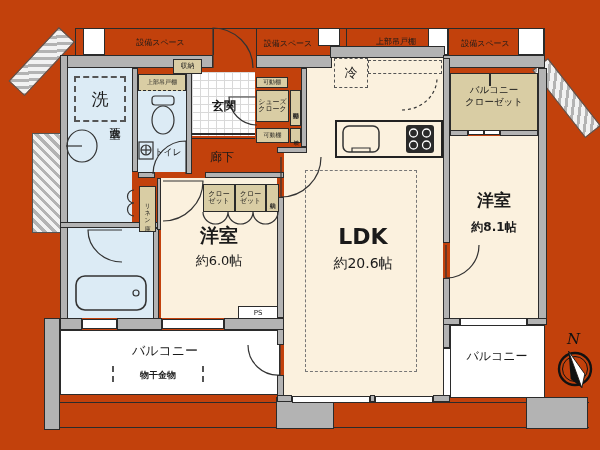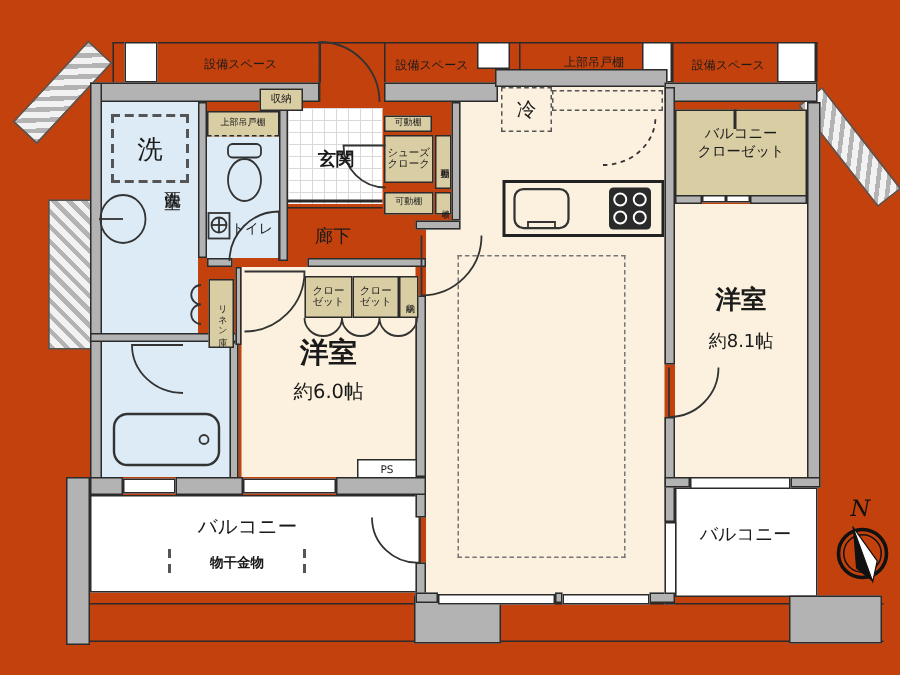--- a/index.html
+++ b/index.html
@@ -180,23 +180,27 @@
   <div class="thinline" style="left:489px;top:73px;width:2px;height:13px;z-index:5;"></div>
 
   <div class="lbl" style="left:198px;top:98px;width:52px;font-size:12px;font-weight:bold;text-align:center;">玄関</div>
   <div class="lbl" style="left:198px;top:149px;width:48px;font-size:12px;text-align:center;">廊下</div>
   <div class="lbl vtext" style="left:106px;top:118px;font-size:11px;">洗面室</div>
   <div class="lbl" style="left:151px;top:146px;width:34px;font-size:9px;text-align:center;">トイレ</div>
   <div class="lbl" style="left:163px;top:222px;width:112px;text-align:center;line-height:1.4;">
     <span style="font-size:19px;font-weight:bold;">洋室</span><br>
     <span style="font-size:13px;">約6.0帖</span>
   </div>
+  <div class="lbl" style="left:305px;top:222px;width:116px;text-align:center;line-height:1.35;">
+    <span style="font-size:22px;font-weight:bold;">LDK</span><br>
+    <span style="font-size:14px;">約20.6帖</span>
+  </div>
   <div class="lbl" style="left:452px;top:188px;width:84px;text-align:center;line-height:1.5;">
     <span style="font-size:17px;font-weight:bold;">洋室</span><br>
-    <span style="font-size:12px;">約8.1帖</span>
+    <span style="font-size:12px;font-weight:bold;">約8.1帖</span>
   </div>
   <div class="lbl" style="left:452px;top:84px;width:84px;font-size:9.5px;text-align:center;line-height:1.3;">
     <span>バルコニー</span><br>
     <span>クローゼット</span>
   </div>
   <div class="lbl" style="left:110px;top:342px;width:110px;font-size:13px;text-align:center;">バルコニー</div>
   <div class="lbl" style="left:118px;top:369px;width:80px;font-size:9px;font-weight:bold;text-align:center;">物干金物</div>
   <div class="lbl" style="left:452px;top:348px;width:90px;font-size:12px;text-align:center;">バルコニー</div>
 
   <svg class="overlay" width="600" height="450" viewBox="0 0 600 450">

